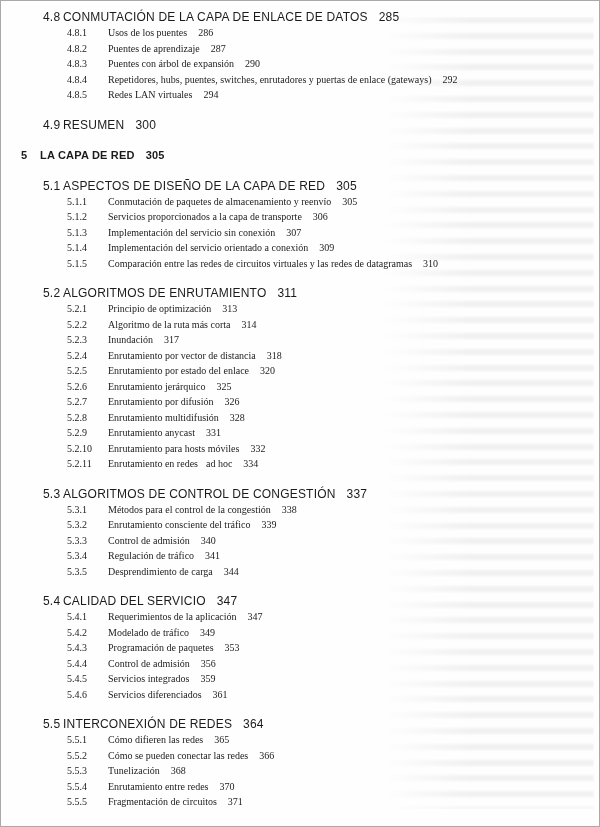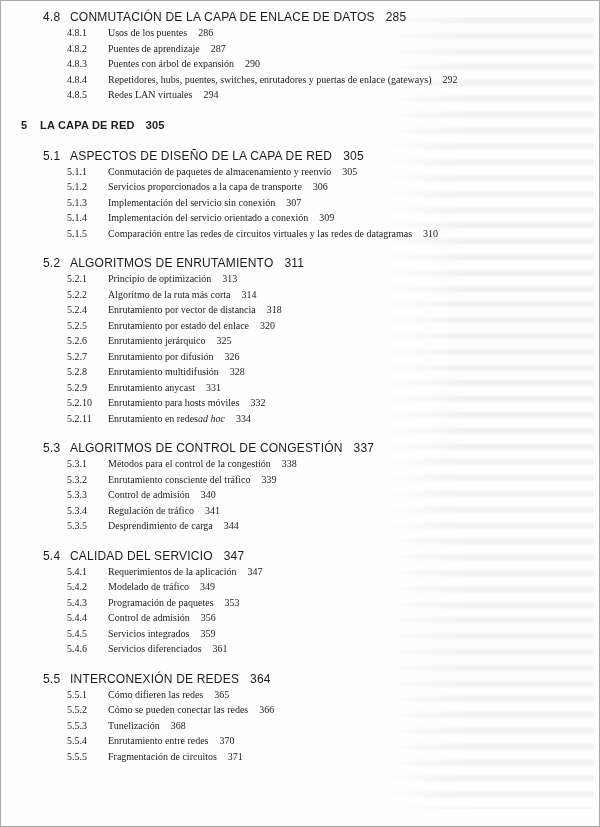--- a/index.html
+++ b/index.html
@@ -34,24 +34,24 @@
   .chapter-row {
     padding-left: 10px;
     font-family: "Liberation Sans", sans-serif;
     font-weight: bold;
     font-size: 11px;
     line-height: 17px;
     letter-spacing: 0.2px;
   }
   .num { display: inline-block; }
   .item-row .num { min-width: 34px; margin-right: 7px; }
-  .section-row .num { min-width: 20px; margin-right: 7px; }
+  .section-row .num { min-width: 20px; }
   .chapter-row .num { min-width: 12px; margin-right: 7px; }
   .pg { margin-left: 11px; }
-  .title-italic { font-style: italic; margin-left: 0; }
+  .title-italic { margin-left: 8px; }
   
   .bleed {
     position: absolute;
     top: 16px;
     right: 5px;
     width: 210px;
     height: 792px;
     pointer-events: none;
     background: repeating-linear-gradient(
       to bottom,
@@ -72,35 +72,39 @@
   <div class="bleed"></div>
   <div id="toc">
       <div class="toc-group">
         <div class="row section-row"><span class="num">4.8</span><span class="title">CONMUTACIÓN DE LA CAPA DE ENLACE DE DATOS</span><span class="pg">285</span></div>
         <div class="row item-row"><span class="num">4.8.1</span><span class="title">Usos de los puentes</span><span class="pg">286</span></div>
         <div class="row item-row"><span class="num">4.8.2</span><span class="title">Puentes de aprendizaje</span><span class="pg">287</span></div>
         <div class="row item-row"><span class="num">4.8.3</span><span class="title">Puentes con árbol de expansión</span><span class="pg">290</span></div>
         <div class="row item-row"><span class="num">4.8.4</span><span class="title">Repetidores, hubs, puentes, switches, enrutadores y puertas de enlace (gateways)</span><span class="pg">292</span></div>
         <div class="row item-row"><span class="num">4.8.5</span><span class="title">Redes LAN virtuales</span><span class="pg">294</span></div>
       </div>
+      <div class="toc-group">
+        <div class="row section-row"><span class="num">4.9</span><span class="title">RESUMEN</span><span class="pg">300</span></div>
+      </div>
       <div class="toc-group chapter">
         <div class="row chapter-row"><span class="num">5</span><span class="title">LA CAPA DE RED</span><span class="pg">305</span></div>
       </div>
       <div class="toc-group">
         <div class="row section-row"><span class="num">5.1</span><span class="title">ASPECTOS DE DISEÑO DE LA CAPA DE RED</span><span class="pg">305</span></div>
         <div class="row item-row"><span class="num">5.1.1</span><span class="title">Conmutación de paquetes de almacenamiento y reenvío</span><span class="pg">305</span></div>
         <div class="row item-row"><span class="num">5.1.2</span><span class="title">Servicios proporcionados a la capa de transporte</span><span class="pg">306</span></div>
         <div class="row item-row"><span class="num">5.1.3</span><span class="title">Implementación del servicio sin conexión</span><span class="pg">307</span></div>
         <div class="row item-row"><span class="num">5.1.4</span><span class="title">Implementación del servicio orientado a conexión</span><span class="pg">309</span></div>
         <div class="row item-row"><span class="num">5.1.5</span><span class="title">Comparación entre las redes de circuitos virtuales y las redes de datagramas</span><span class="pg">310</span></div>
       </div>
       <div class="toc-group">
         <div class="row section-row"><span class="num">5.2</span><span class="title">ALGORITMOS DE ENRUTAMIENTO</span><span class="pg">311</span></div>
         <div class="row item-row"><span class="num">5.2.1</span><span class="title">Principio de optimización</span><span class="pg">313</span></div>
         <div class="row item-row"><span class="num">5.2.2</span><span class="title">Algoritmo de la ruta más corta</span><span class="pg">314</span></div>
+        <div class="row item-row"><span class="num">5.2.3</span><span class="title">Inundación</span><span class="pg">317</span></div>
         <div class="row item-row"><span class="num">5.2.4</span><span class="title">Enrutamiento por vector de distancia</span><span class="pg">318</span></div>
         <div class="row item-row"><span class="num">5.2.5</span><span class="title">Enrutamiento por estado del enlace</span><span class="pg">320</span></div>
         <div class="row item-row"><span class="num">5.2.6</span><span class="title">Enrutamiento jerárquico</span><span class="pg">325</span></div>
         <div class="row item-row"><span class="num">5.2.7</span><span class="title">Enrutamiento por difusión</span><span class="pg">326</span></div>
         <div class="row item-row"><span class="num">5.2.8</span><span class="title">Enrutamiento multidifusión</span><span class="pg">328</span></div>
         <div class="row item-row"><span class="num">5.2.9</span><span class="title">Enrutamiento anycast</span><span class="pg">331</span></div>
         <div class="row item-row"><span class="num">5.2.10</span><span class="title">Enrutamiento para hosts móviles</span><span class="pg">332</span></div>
         <div class="row item-row"><span class="num">5.2.11</span><span class="title">Enrutamiento en redes</span><span class="title-italic">ad hoc</span><span class="pg">334</span></div>
       </div>
       <div class="toc-group">

